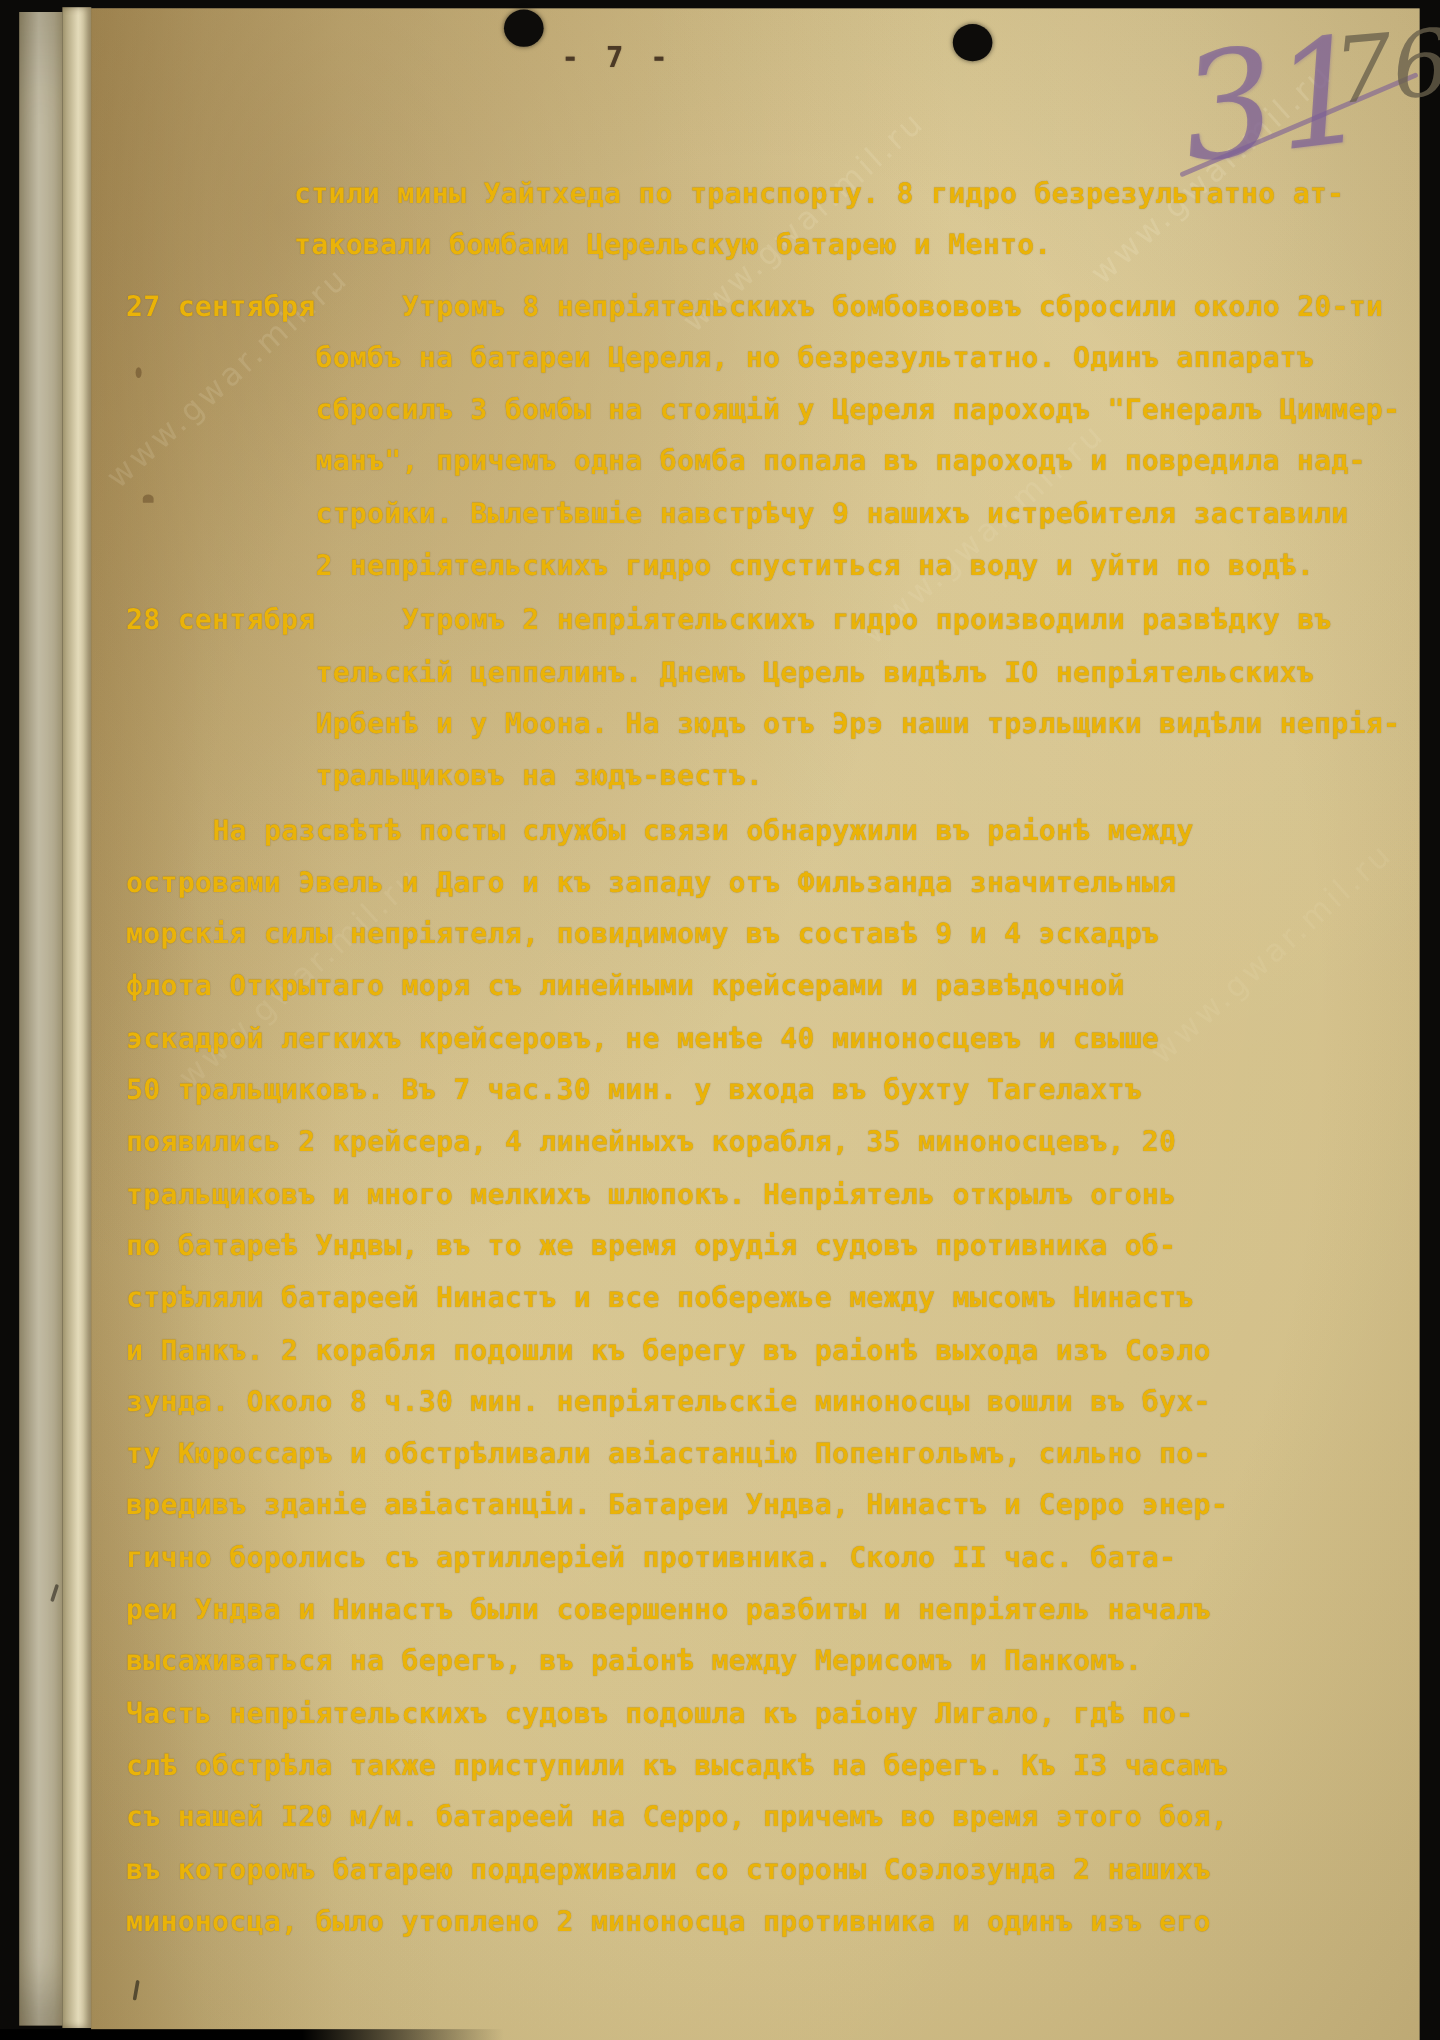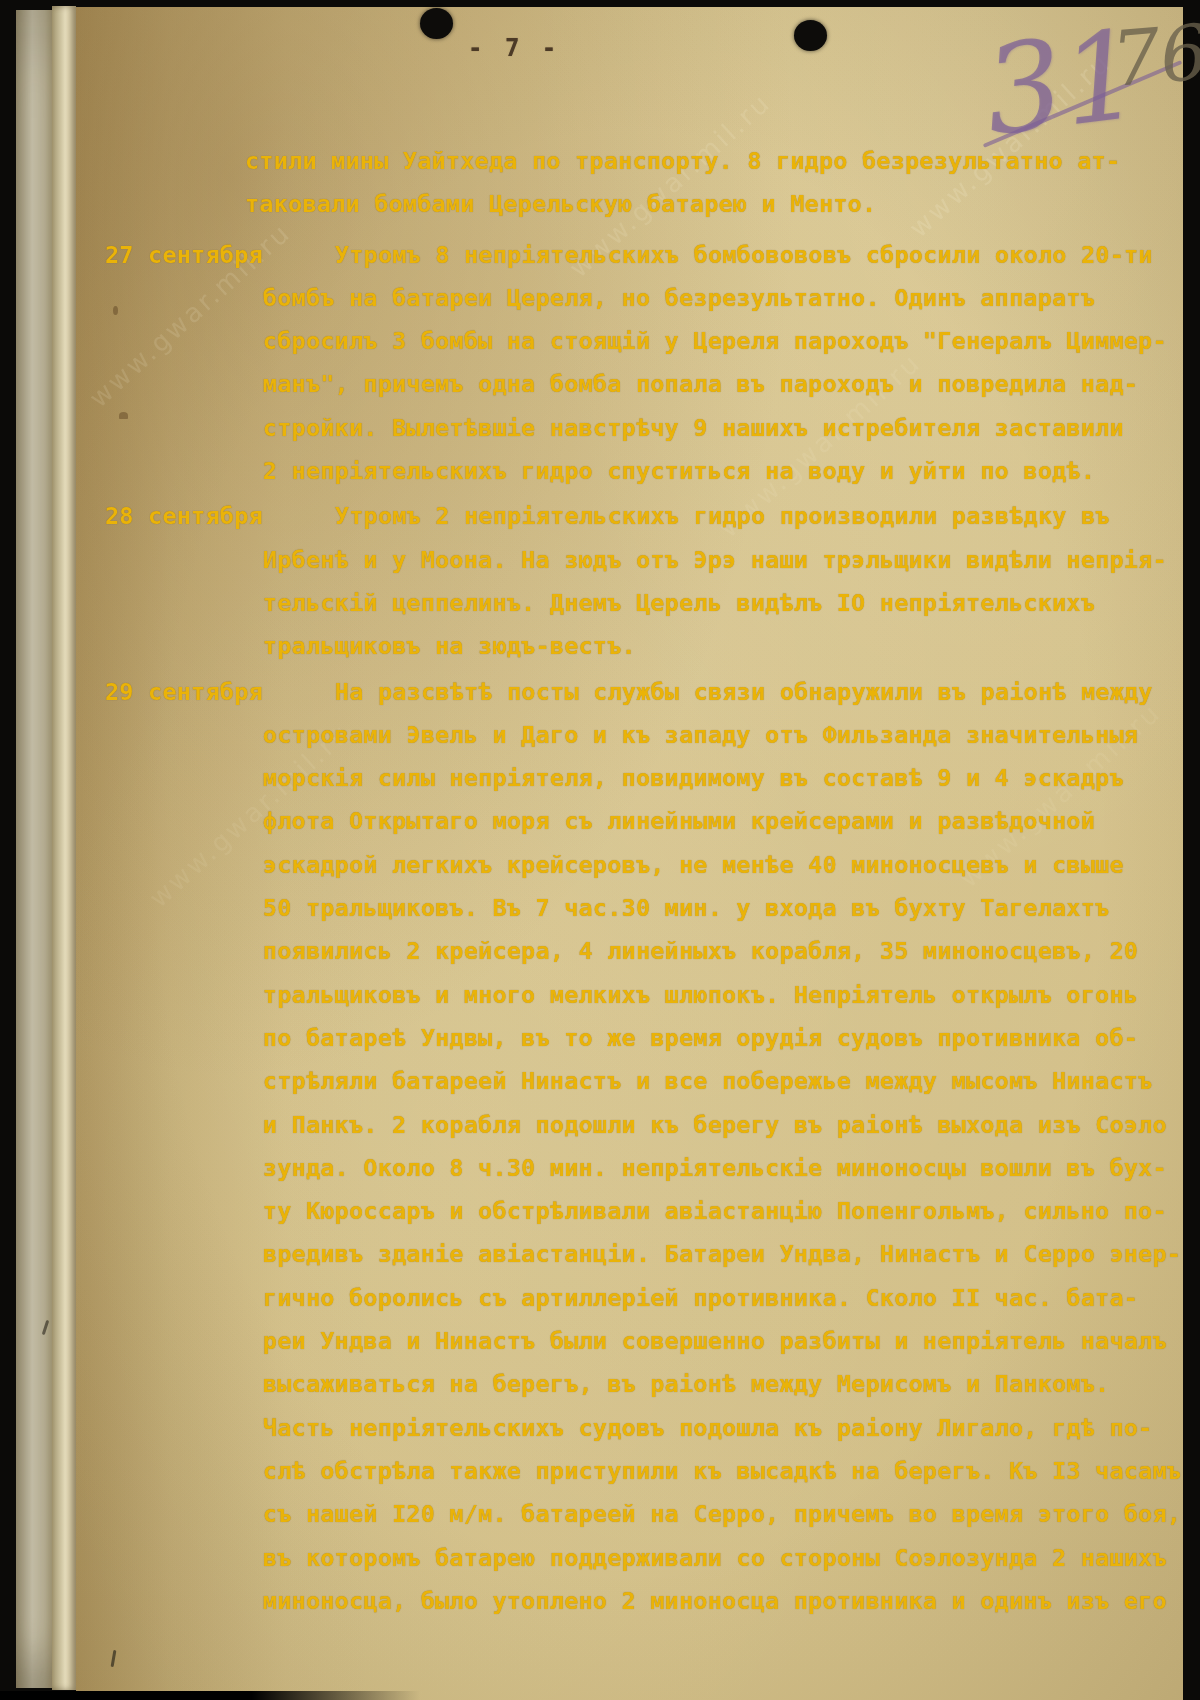--- a/index.html
+++ b/index.html
@@ -146,27 +146,26 @@
         <div class="tline">сбросилъ 3 бомбы на стоящій у Цереля пароходъ "Генералъ Циммер-</div>
         <div class="tline">манъ", причемъ одна бомба попала въ пароходъ и повредила над-</div>
         <div class="tline">стройки. Вылетѣвшіе навстрѣчу 9 нашихъ истребителя заставили</div>
         <div class="tline">2 непріятельскихъ гидро спуститься на воду и уйти по водѣ.</div>
       </div>
     </div>
     <div class="entry-row">
       <div class="date-cell">28 сентября</div>
       <div class="para indent">
         <div class="tline">Утромъ 2 непріятельскихъ гидро производили развѣдку въ</div>
+        <div class="tline">тельскій цеппелинъ. Днемъ Церель видѣлъ IO непріятельскихъ</div>
         <div class="tline">Ирбенѣ и у Моона. На зюдъ отъ Эрэ наши трэльщики видѣли непрія-</div>
-        <div class="tline">тельскій цеппелинъ. Днемъ Церель видѣлъ IO непріятельскихъ</div>
         <div class="tline">тральщиковъ на зюдъ-вестъ.</div>
       </div>
     </div>
     <div class="entry-row">
-      <div class="date-cell">29 сентября</div>
       <div class="para indent">
         <div class="tline">На разсвѣтѣ посты службы связи обнаружили въ раіонѣ между</div>
         <div class="tline">островами Эвель и Даго и къ западу отъ Фильзанда значительныя</div>
         <div class="tline">морскія силы непріятеля, повидимому въ составѣ 9 и 4 эскадръ</div>
         <div class="tline">флота Открытаго моря съ линейными крейсерами и развѣдочной</div>
         <div class="tline">эскадрой легкихъ крейсеровъ, не менѣе 40 миноносцевъ и свыше</div>
         <div class="tline">50 тральщиковъ. Въ 7 час.30 мин. у входа въ бухту Тагелахтъ</div>
         <div class="tline">появились 2 крейсера, 4 линейныхъ корабля, 35 миноносцевъ, 20</div>
         <div class="tline">тральщиковъ и много мелкихъ шлюпокъ. Непріятель открылъ огонь</div>
         <div class="tline">по батареѣ Ундвы, въ то же время орудія судовъ противника об-</div>

